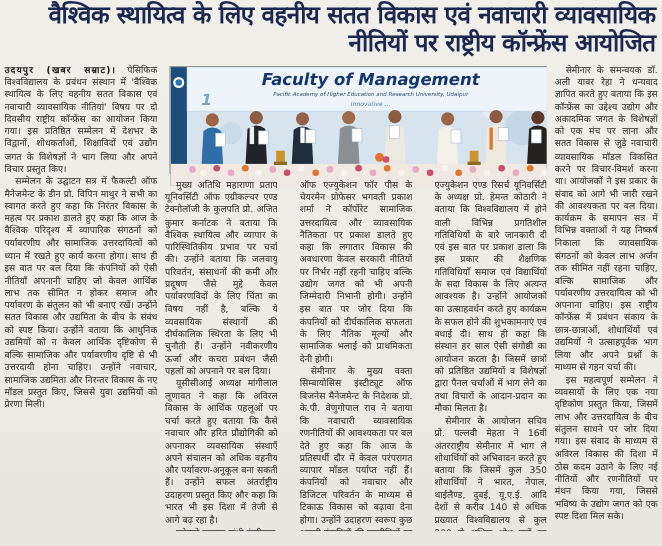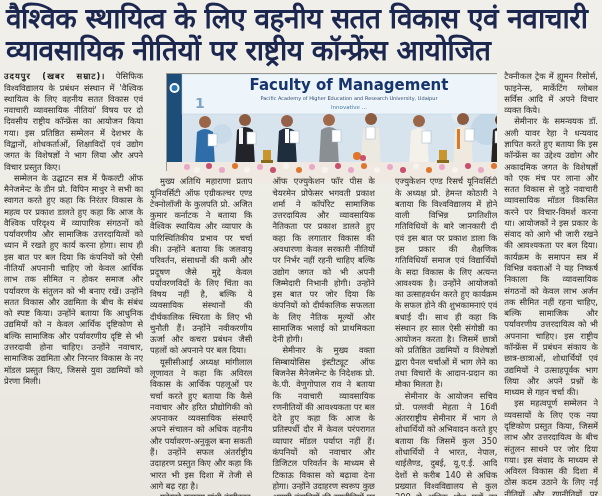--- a/index.html
+++ b/index.html
@@ -11,23 +11,23 @@
   }
   .page{
     position:relative;width:602px;height:496px;
     background:linear-gradient(180deg,#f1efe9 0%,#ecebe4 60%,#e8e6df 100%);
     overflow:hidden;
   }
   .headline{
     margin:0;padding:3px 6px 1px;
     color:#1c2750;
     font-weight:bold;
-    font-size:28px;
+    font-size:22px;
     line-height:1.13;
-    text-align:left;
+    text-align:right;
     letter-spacing:-0.5px;
   }
   .content{
     display:flex;
     gap:7px;
     padding:4px 4px 0;
     height:425px;
     overflow:hidden;
     color:#2f2d28;
   }
@@ -41,22 +41,23 @@
   .middle{width:352px;display:flex;flex-direction:column;overflow:hidden;}
   .col5{width:95px;}
   .para{margin:0;}
   .para.indent{text-indent:1.2em;}
   .dateline{font-weight:bold;letter-spacing:1px;color:#1d1b17;margin-top:16px;}
   .photo-wrap{
     width:352px;height:98px;
     border:1px solid #9a978f;
     box-sizing:border-box;
     background:#d9e5ee;
-    margin:2px 16px 5px;
+    margin:2px 4px 5px;
     flex:0 0 auto;
+    font-style:italic;
   }
   .mid-cols{
     flex:1;
     display:flex;
     gap:20px;
     overflow:hidden;
   }
   .mid-col{flex:1;}
 </style>
 </head>
@@ -202,19 +203,18 @@
         </div>
 
         <div class="textcol mid-col">
           <p class="para">एज्युकेशन एण्ड रिसर्च यूनिवर्सिटी के अध्यक्ष प्रो. हेमन्त कोठारी ने बताया कि विश्वविद्यालय में होने वाली विभिन्न प्रगतिशील गतिविधियों के बारे जानकारी दी एवं इस बात पर प्रकाश डाला कि इस प्रकार की शैक्षणिक गतिविधियाँ समाज एवं विद्यार्थियों के सदा विकास के लिए अत्यन्त आवश्यक है। उन्होंने आयोजकों का उत्साहवर्धन करते हुए कार्यक्रम के सफल होने की शुभकामनाएं एवं बधाई दी। साथ ही कहा कि संस्थान हर साल ऐसी संगोष्ठी का आयोजन करता है। जिसमें छात्रों को प्रतिष्ठित उद्यमियों व विशेषज्ञों द्वारा पैनल चर्चाओं में भाग लेने का तथा विचारों के आदान-प्रदान का मौका मिलता है।</p>
           <p class="para indent">सेमीनार के आयोजन सचिव प्रो. पल्लवी मेहता ने 16वीं अंतरराष्ट्रीय सेमीनार में भाग ले शोधार्थियों को अभिवादन करते हुए बताया कि जिसमें कुल 350 शोधार्थियों ने भारत, नेपाल, थाईलैण्ड, दुबई, यू.ए.ई. आदि देशों से करीब 140 से अधिक प्रख्यात विश्वविद्यालय से कुल 200 से अधिक शोध पत्रों का वाचन प्रत्यक्ष एवं ऑनलाइन मोड में 11</p>
         </div>
       </div>
     </div>
 
     <div class="textcol col5">
-      <p class="para">टैक्नीकल ट्रेक में ह्यूमन रिसोर्स, फाइनेन्स, मार्केटिंग ग्लोबल सर्विस आदि में अपने विचार व्यक्त किये।</p>
       <p class="para indent">सेमीनार के समन्वयक डॉ. अली यावर रेहा ने धन्यवाद ज्ञापित करते हुए बताया कि इस कॉन्फ्रेंस का उद्देश्य उद्योग और अकादमिक जगत के विशेषज्ञों को एक मंच पर लाना और सतत विकास से जुड़े नवाचारी व्यावसायिक मॉडल विकसित करने पर विचार-विमर्श करना था। आयोजकों ने इस प्रकार के संवाद को आगे भी जारी रखने की आवश्यकता पर बल दिया। कार्यक्रम के समापन सत्र में विभिन्न वक्ताओं ने यह निष्कर्ष निकाला कि व्यावसायिक संगठनों को केवल लाभ अर्जन तक सीमित नहीं रहना चाहिए, बल्कि सामाजिक और पर्यावरणीय उत्तरदायित्व को भी अपनाना चाहिए। इस राष्ट्रीय कॉन्फ्रेंस में प्रबंधन संकाय के छात्र-छात्राओं, शोधार्थियों एवं उद्यमियों ने उत्साहपूर्वक भाग लिया और अपने प्रश्नों के माध्यम से गहन चर्चा की।</p>
       <p class="para indent">इस महत्वपूर्ण सम्मेलन ने व्यवसायों के लिए एक नया दृष्टिकोण प्रस्तुत किया, जिसमें लाभ और उत्तरदायित्व के बीच संतुलन साधने पर जोर दिया गया। इस संवाद के माध्यम से अविरल विकास की दिशा में ठोस कदम उठाने के लिए नई नीतियों और रणनीतियों पर मंथन किया गया, जिससे भविष्य के उद्योग जगत को एक स्पष्ट दिशा मिल सके।</p>
     </div>
 
   </div>
 </div>
 
 </body></html>

